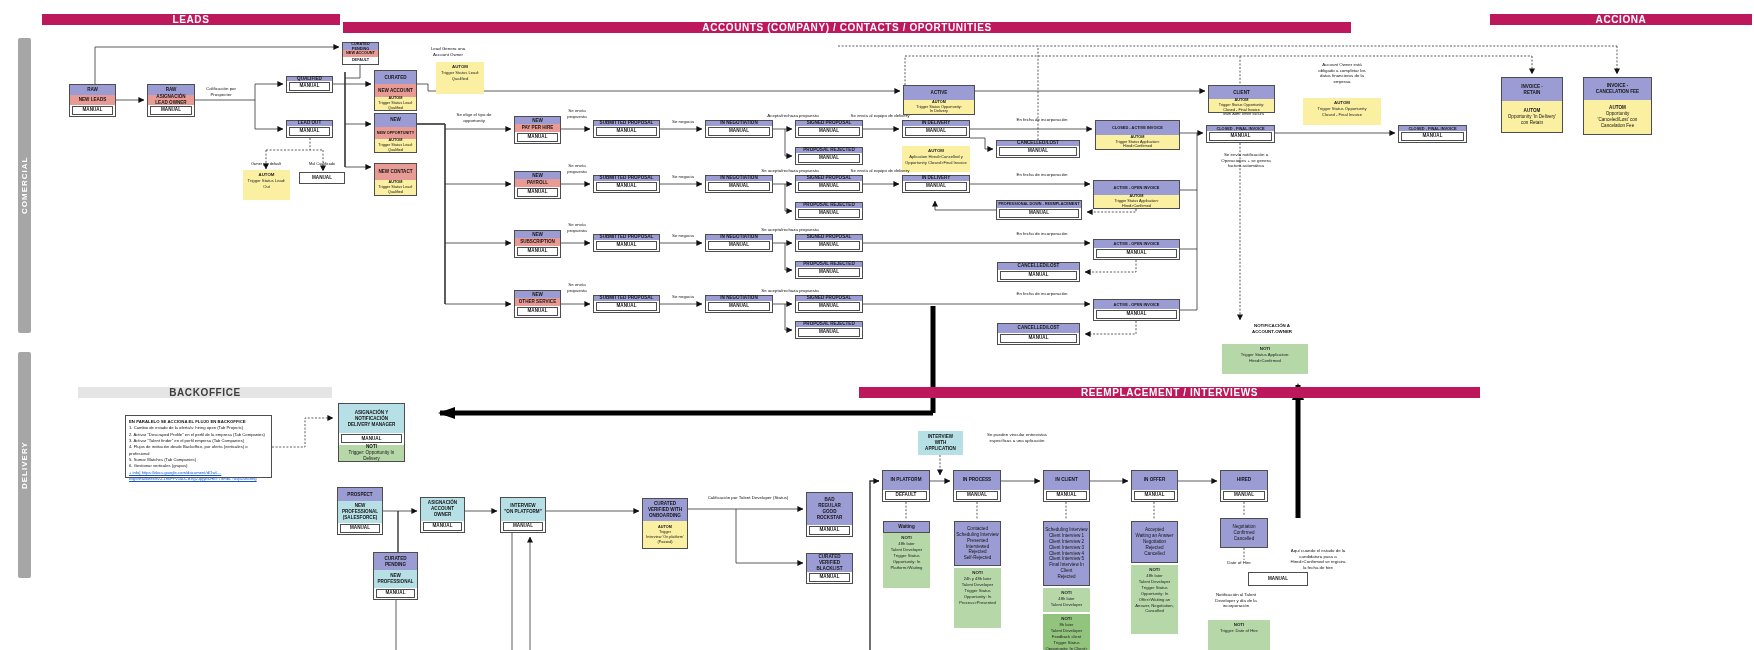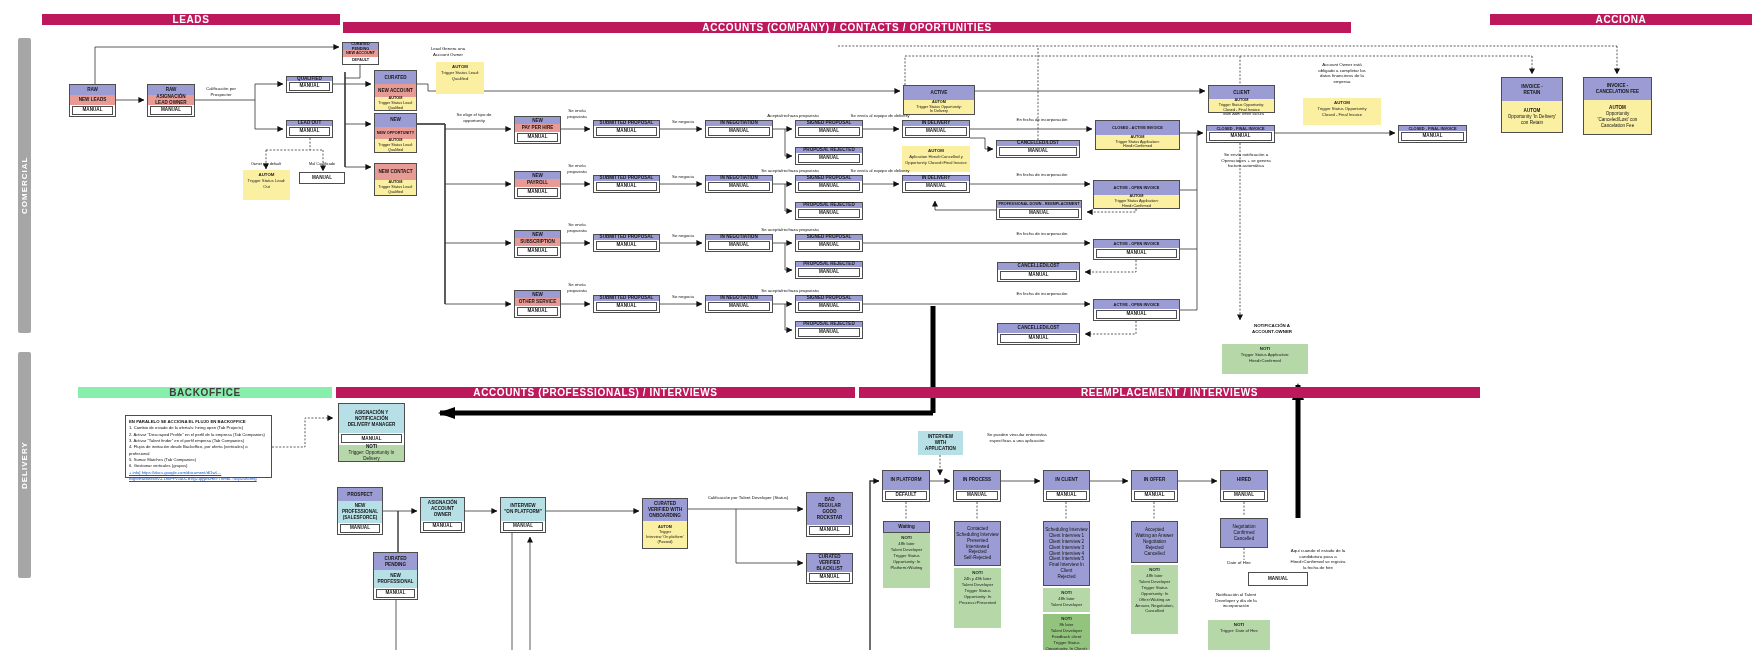--- a/index.html
+++ b/index.html
@@ -1,19 +1,19 @@
 <!DOCTYPE html>
 <html><head>
 <meta charset="utf-8">
 <style>
   html,body{margin:0;padding:0;background:#fff;font-family:"Liberation Sans",sans-serif;}
   #canvas{position:relative;width:1754px;height:650px;background:#fff;overflow:hidden;}
   svg.wires{position:absolute;left:0;top:0;width:1754px;height:650px;pointer-events:none;}
   .bar{position:absolute;background:#be185d;color:#fff;font-weight:700;font-size:10px;display:flex;align-items:center;justify-content:center;letter-spacing:.6px;}
-  .bar.pinkbar{background:#86efac;color:#3d3d3d;}
+  .bar.pinkbar{background:#e5e5e5;color:#3d3d3d;}
   .lane{position:absolute;background:#a6a6a6;color:#fff;font-weight:700;font-size:8px;display:flex;align-items:center;justify-content:center;writing-mode:vertical-rl;transform:rotate(180deg);letter-spacing:1px;border-radius:2px;}
   .bx{position:absolute;display:flex;flex-direction:column;border:1px solid #4d4d4d;background:#fff;box-sizing:border-box;font-size:4.6px;line-height:1.3;text-align:center;color:#151515;}
   .s{flex:1;display:flex;flex-direction:column;align-items:center;justify-content:center;white-space:pre-line;padding:0 1px;min-height:0;}
   .hd{background:#9c9cd4;font-weight:700;}
   .pk{background:#e89b95;font-weight:700;}
   .tl{background:#b7e0e6;font-weight:700;}
   .yw{background:#fbf0a2;}
   .gn{background:#b6d7a8;}
   .wh{background:#fff;font-weight:700;}
   .mnl{flex:0 0 auto;border:1px solid #4d4d4d;margin:1px 2px 1.5px 2px;background:#fff;font-weight:700;display:flex;align-items:center;justify-content:center;font-size:4.6px;padding:.5px 0;}
@@ -137,21 +137,20 @@
         <path d="M1001,481H1040" marker-end="url(#m)"></path>
         <path d="M1090,481H1128" marker-end="url(#m)"></path>
         <path d="M1178,481H1217" marker-end="url(#m)"></path>
   </g>
 </svg>
 
 <div class="bar" style="left:42px;top:14px;width:298px;height:11px">LEADS</div>
 <div class="bar" style="left:343px;top:22px;width:1008px;height:11px">ACCOUNTS (COMPANY) / CONTACTS / OPORTUNITIES</div>
 <div class="bar" style="left:1490px;top:14px;width:262px;height:11px">ACCIONA</div>
 <div class="bar pinkbar" style="left:78px;top:387px;width:254px;height:11px">BACKOFFICE</div>
-<div class="bar" style="left:336px;top:387px;width:519px;height:11px">ACCOUNTS (PROFESSIONALS) / INTERVIEWS</div>
 <div class="bar" style="left:859px;top:387px;width:621px;height:11px">REEMPLACEMENT / INTERVIEWS</div>
 <div class="lane" style="left:18px;top:38px;width:13px;height:295px">COMERCIAL</div>
 <div class="lane" style="left:18px;top:352px;width:13px;height:226px">DELIVERY</div>
 
 <div class="bx" style="left:69px;top:84px;width:47px;height:33px">
   <div class="s hd">RAW</div>
   <div class="s pk">NEW LEADS</div>
   <div class="mnl">MANUAL</div>
 </div>
 <div class="bx" style="left:147px;top:84px;width:48px;height:33px">

